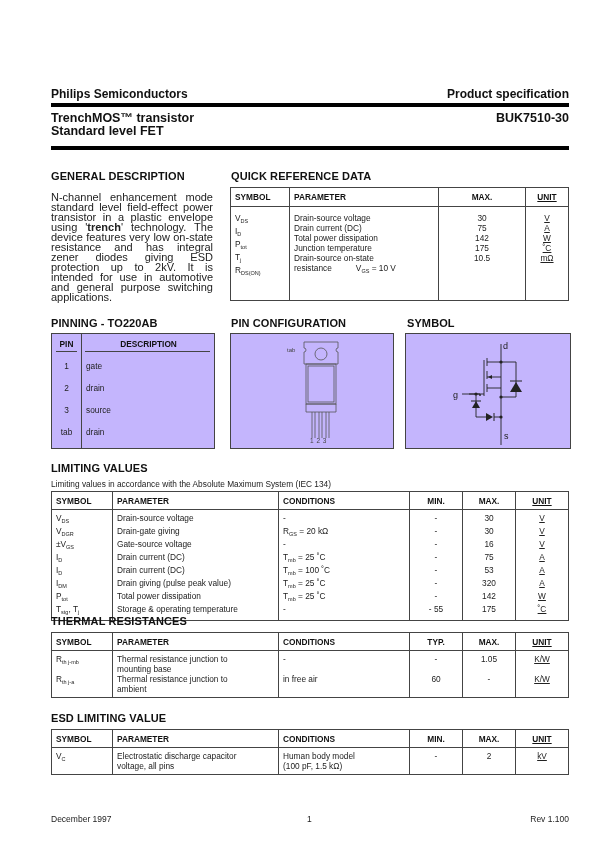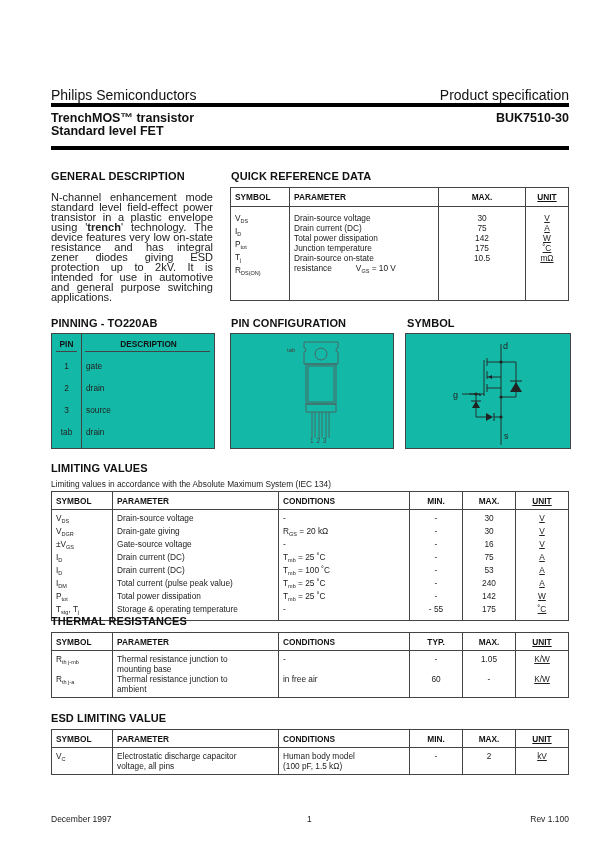--- a/index.html
+++ b/index.html
@@ -1,30 +1,30 @@
 <!DOCTYPE html>
 <html><head>
 <meta charset="utf-8">
 <style>
   html, body { margin: 0; padding: 0; background: #fff; }
   body { width: 600px; height: 848px; position: relative; font-family: "Liberation Sans", sans-serif; color: #111; overflow: hidden; }
   .abs { position: absolute; }
-  .hdr-small { font-size: 14px; font-weight: normal; text-align: center; }
+  .hdr-small { font-size: 12px; font-weight: bold; text-align: center; }
   .rule { position: absolute; left: 51px; width: 518px; height: 4px; background: #000; }
   .title { font-size: 12.5px; font-weight: bold; line-height: 13px; }
   .sec-title { font-size: 11px; font-weight: bold; letter-spacing: 0.1px; }
   .desc { font-size: 11px; line-height: 10px; text-align: justify; color: #222; }
   table { border-collapse: collapse; font-size: 8.3px; }
   .tbl { border: 1.5px solid #444; }
   .tbl th { font-weight: bold; font-size: 8.3px; text-align: left; padding: 2px 4px; border-right: 1.5px solid #444; border-bottom: 1.5px solid #444; height: 13px; }
   .tbl td { padding: 0 4px; border-right: 1.5px solid #444; vertical-align: top; line-height: 10px; color: #222; }
   .tbl th:last-child, .tbl td:last-child { border-right: none; text-decoration: underline; }
   .c { text-align: center !important; }
   sub { font-size: 5.5px; vertical-align: -2px; }
-  .box { position: absolute; border: 1.5px solid #444; background: #14b8a6; }
+  .box { position: absolute; border: 1.5px solid #444; background: #c4b5fd; }
   .footer { font-size: 8.5px; color: #222; }
 </style>
 </head>
 <body>
 
 <div class="abs hdr-small" style="left:51px; top:87px;">Philips Semiconductors</div>
 <div class="abs hdr-small" style="right:31px; top:87px;">Product specification</div>
 <div class="rule" style="top:103px;"></div>
 <div class="abs title" style="left:51px; top:112px;">
   <div>TrenchMOS™ transistor</div>
@@ -208,24 +208,24 @@
       <tr>
         <td style=""><span>I</span><sub>D</sub><span></span><sub></sub></td>
         <td style="">Drain current (DC)</td>
         <td style=""><span>T</span><sub>mb</sub><span> = 100 ˚C</span></td>
         <td class="c" style="">-</td>
         <td class="c" style="">53</td>
         <td class="c" style="">A</td>
       </tr>
       <tr>
         <td style=""><span>I</span><sub>DM</sub><span></span><sub></sub></td>
-        <td style="">Total current (pulse peak value)</td>
+        <td style="">Drain giving (pulse peak value)</td>
         <td style=""><span>T</span><sub>mb</sub><span> = 25 ˚C</span></td>
         <td class="c" style="">-</td>
-        <td class="c" style="">240</td>
+        <td class="c" style="">320</td>
         <td class="c" style="">A</td>
       </tr>
       <tr>
         <td style=""><span>P</span><sub>tot</sub><span></span><sub></sub></td>
         <td style="">Total power dissipation</td>
         <td style=""><span>T</span><sub>mb</sub><span> = 25 ˚C</span></td>
         <td class="c" style="">-</td>
         <td class="c" style="">142</td>
         <td class="c" style="">W</td>
       </tr>

